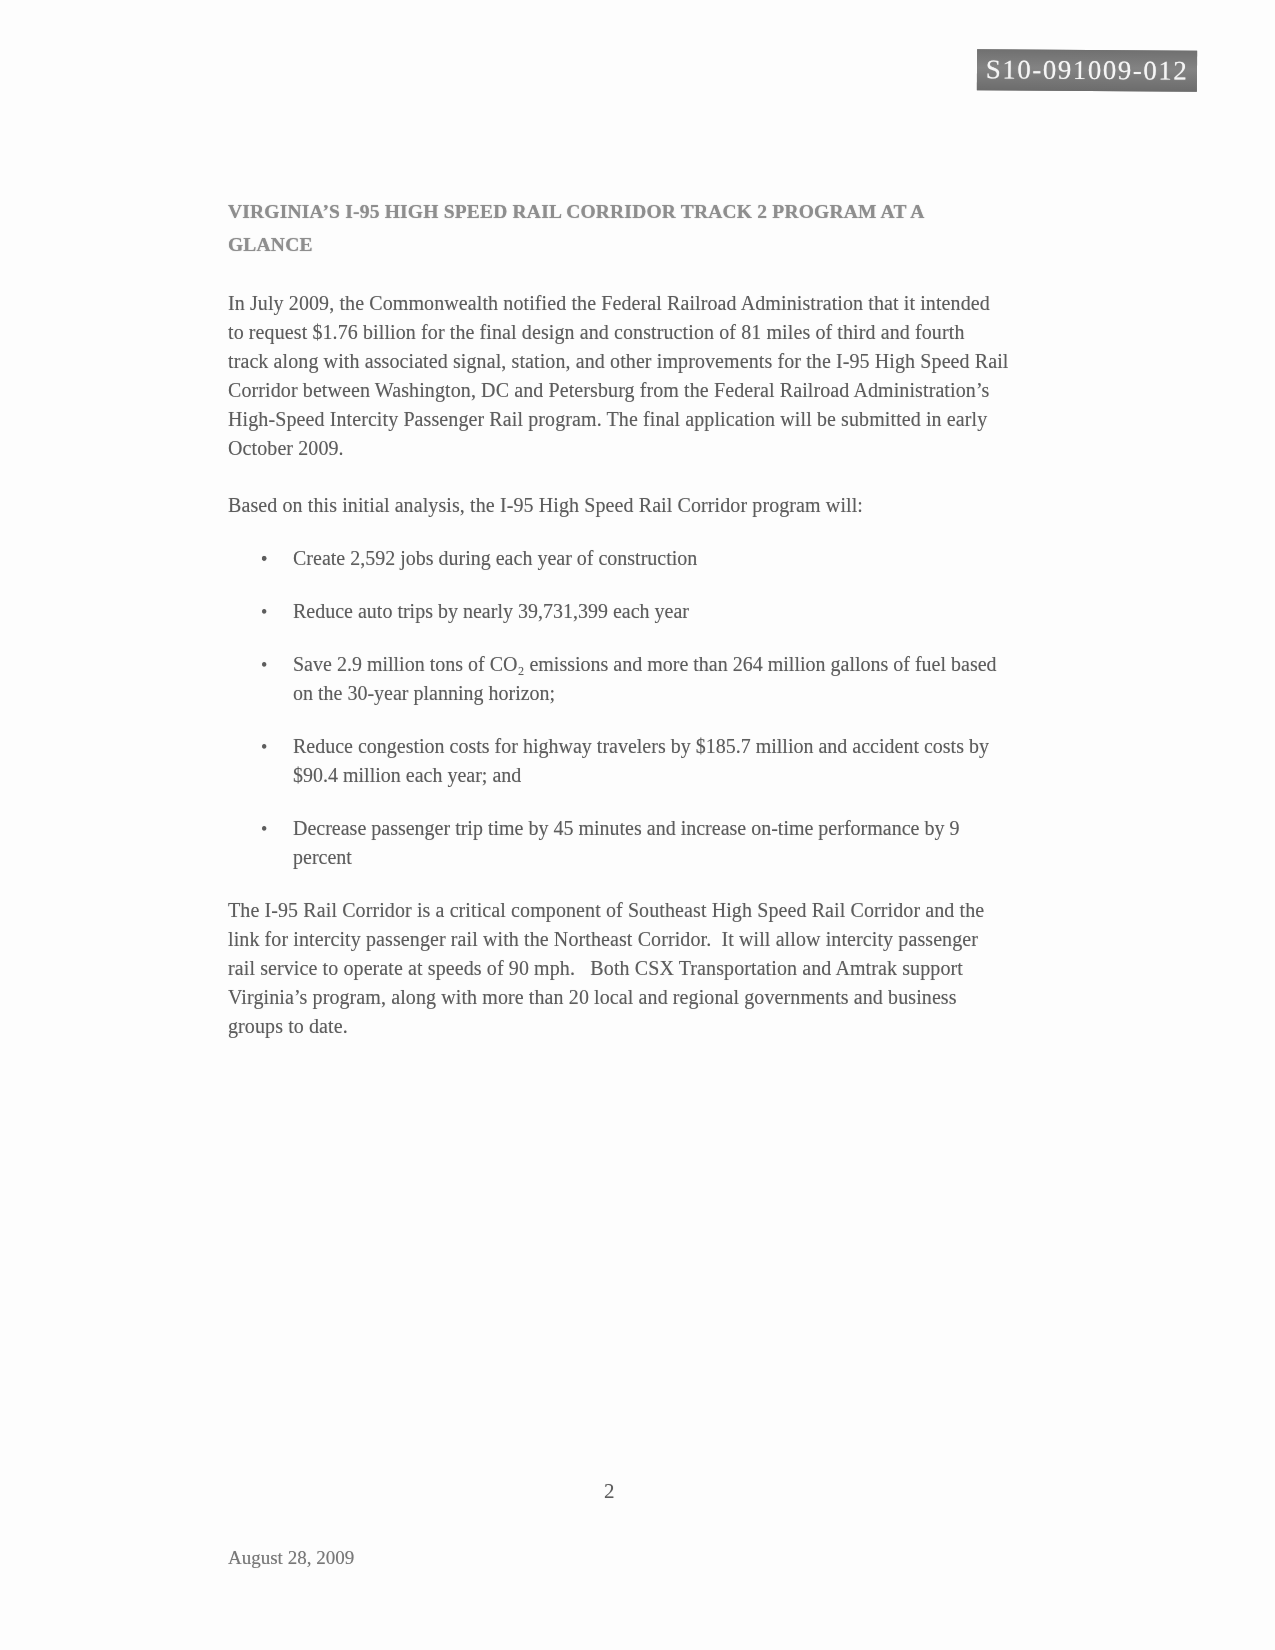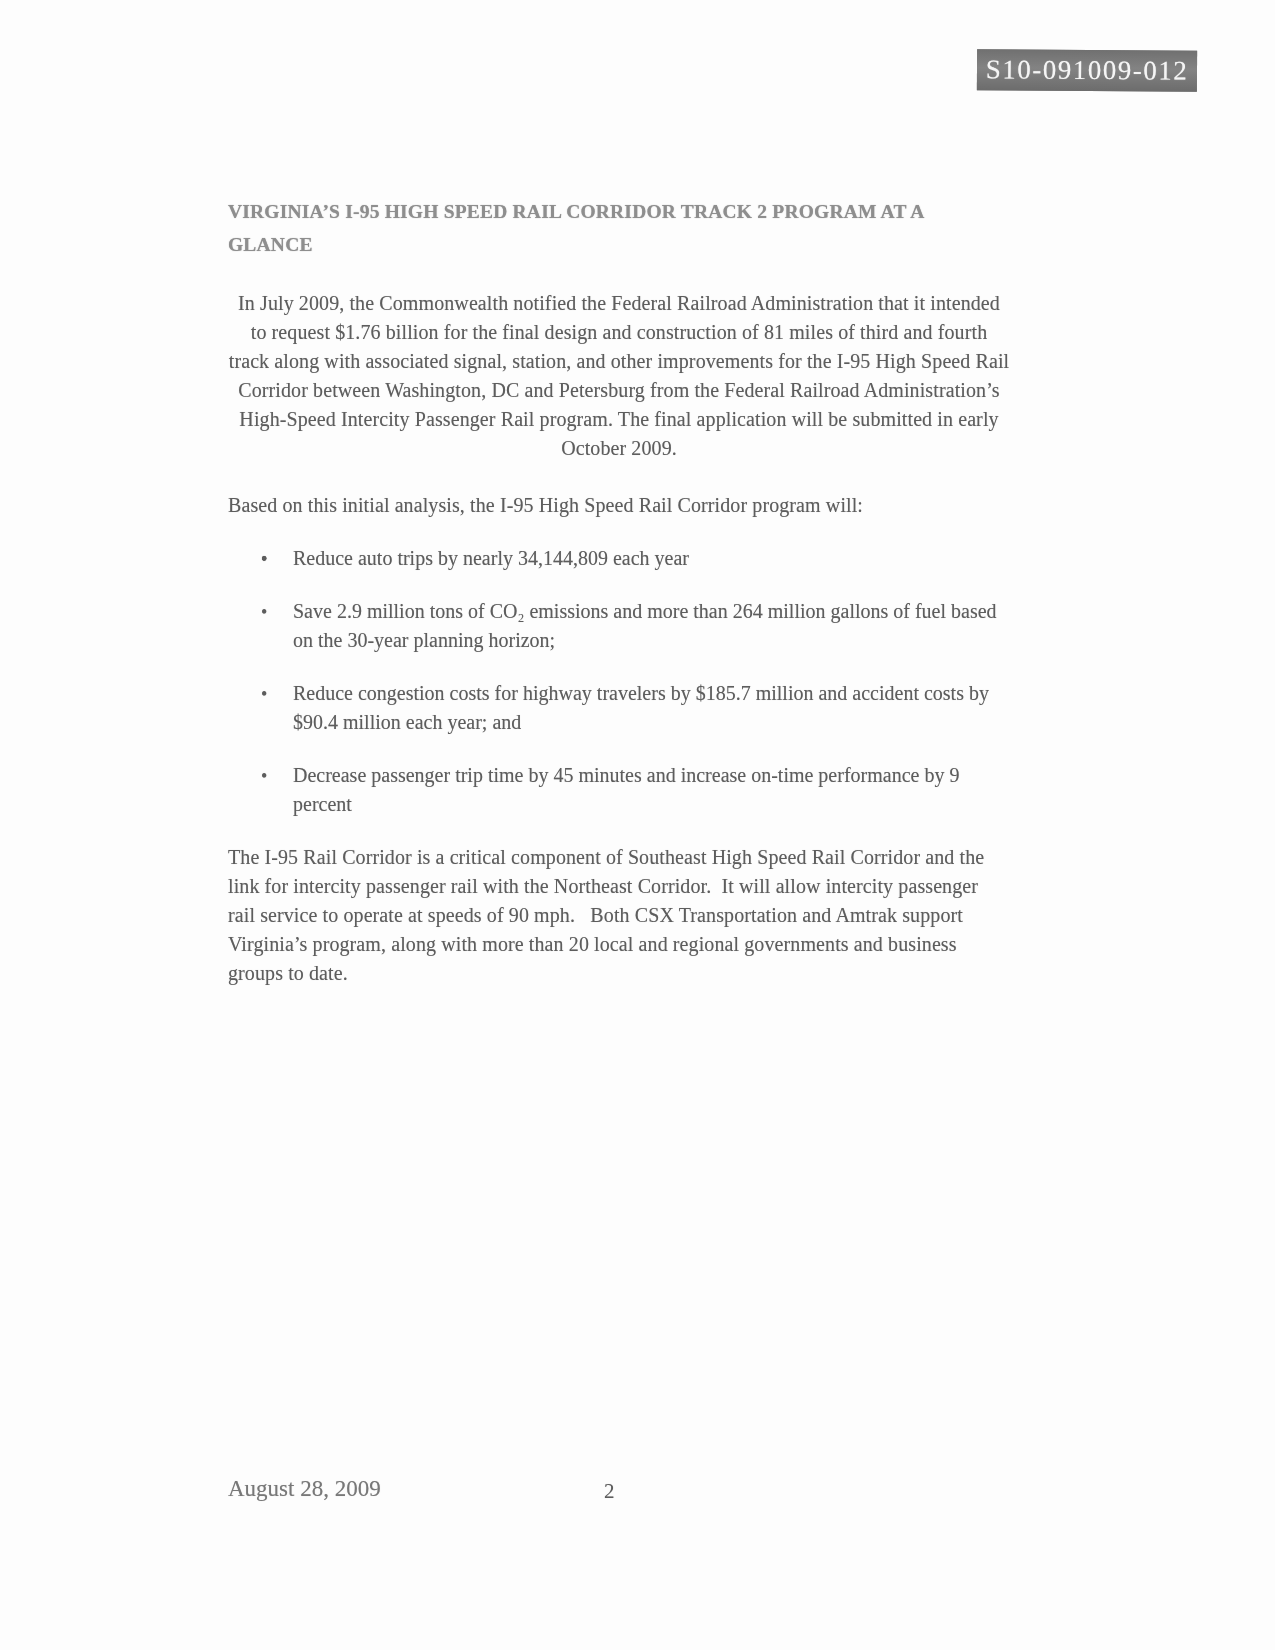--- a/index.html
+++ b/index.html
@@ -52,21 +52,21 @@
     letter-spacing:0.2px;
     text-shadow:0 0 1px rgba(140,140,140,0.8);
   }
   .para{
     margin:0;
     font-size:20px;
     line-height:29px;
     white-space:pre-wrap;
     letter-spacing:0.1px;
   }
-  .para.intro{margin-top:28px;text-align:center;}
+  .para.intro{margin-top:28px;}
   .para.lead{margin-top:28px;}
   .bullets{
     list-style:none;
     margin:23px 0 0 0;
     padding:0;
   }
   .bullet-item{
     position:relative;
     padding-left:65px;
     margin-bottom:24px;
@@ -75,22 +75,22 @@
   }
   .bullet-marker{
     position:absolute;
     left:33px;top:1px;
     font-size:18px;
   }
   .para.closing{margin-top:23px;}
 
   .footer-date{
     position:absolute;
-    left:228px;top:1476px;
-    font-size:23px;
+    left:228px;top:1547px;
+    font-size:19px;
     color:var(--footer_text);
   }
   .footer-page{
     position:absolute;
     left:604px;top:1479px;
     font-size:21px;
     color:var(--body_text);
   }
 </style>
 </head>
@@ -107,24 +107,25 @@
     <p class="para intro">In July 2009, the Commonwealth notified the Federal Railroad Administration that it intended to request $1.76 billion for the final design and construction of 81 miles of third and fourth track along with associated signal, station, and other improvements for the I-95 High Speed Rail Corridor between Washington, DC and Petersburg from the Federal Railroad Administration’s High-Speed Intercity Passenger Rail program. The final application will be submitted in early October 2009.</p>
 
     <p class="para lead">Based on this initial analysis, the I-95 High Speed Rail Corridor program will:</p>
 
     <ul class="bullets">
       <li class="bullet-item">
         <span class="bullet-marker">•</span>
       </li>
       <li class="bullet-item">
         <span class="bullet-marker">•</span>
+        <span>Create 2,592 jobs during each year of construction</span>
       </li>
       <li class="bullet-item">
         <span class="bullet-marker">•</span>
-        <span>Reduce auto trips by nearly 34,144,809 each year</span>
+        <span>Reduce auto trips by nearly 39,731,399 each year</span>
       </li>
       <li class="bullet-item">
         <span class="bullet-marker">•</span>
         <span>Save 2.9 million tons of CO₂ emissions and more than 264 million gallons of fuel based on the 30-year planning horizon;</span>
       </li>
       <li class="bullet-item">
         <span class="bullet-marker">•</span>
         <span>Reduce congestion costs for highway travelers by $185.7 million and accident costs by $90.4 million each year; and</span>
       </li>
       <li class="bullet-item">

